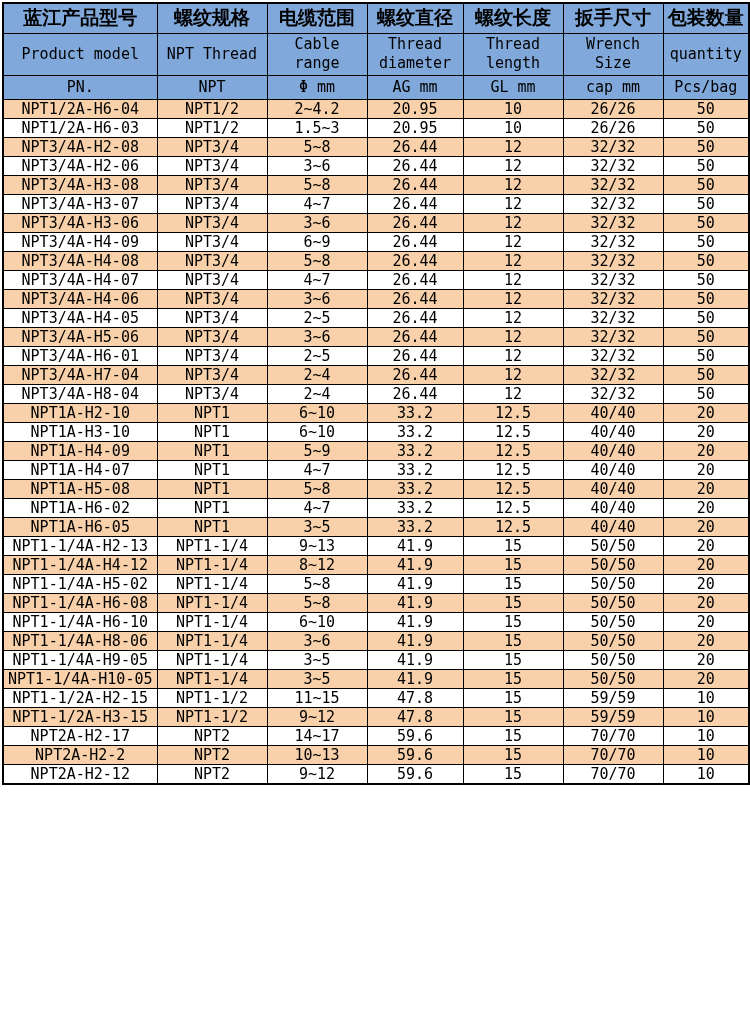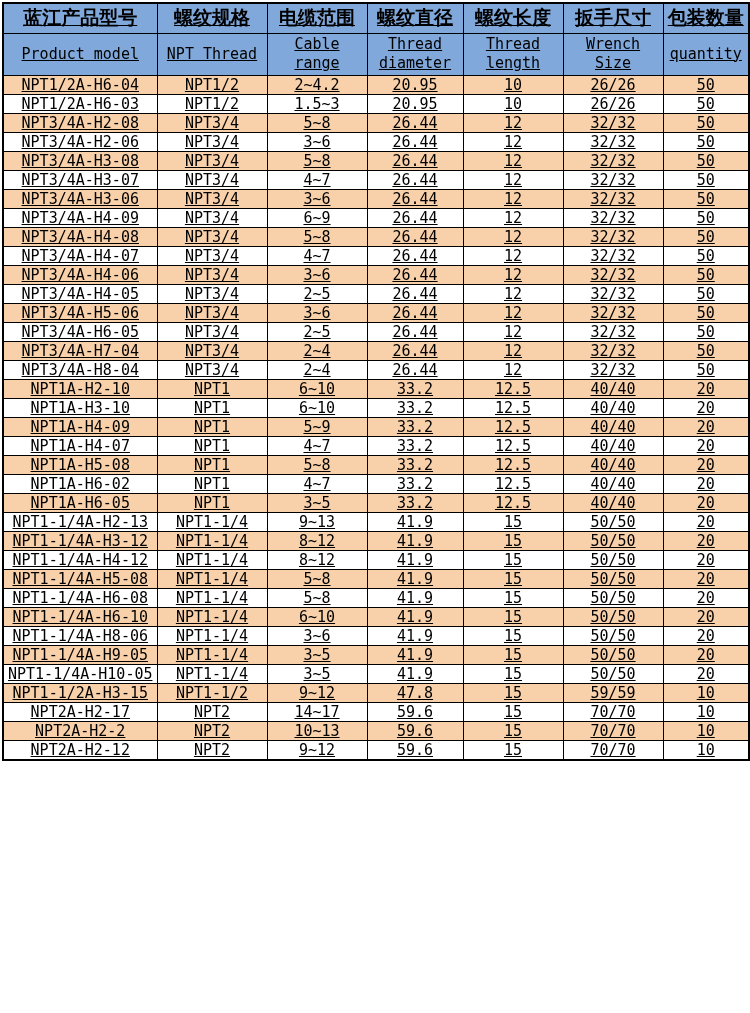--- a/index.html
+++ b/index.html
@@ -14,21 +14,20 @@
     width:750px;
     font-family:"DejaVu Sans Mono","Liberation Mono",monospace;
     color:var(--text);
   }
   table{
     border-collapse:collapse;
     table-layout:fixed;
     width:746px;
     margin:2px;
     border:2px solid var(--border);
-    text-decoration:underline;
   }
   col.c1{width:154px}
   col.c2{width:110px}
   col.c3{width:100px}
   col.c4{width:96px}
   col.c5{width:100px}
   col.c6{width:100px}
   col.c7{width:86px}
   th,td{
     border:1px solid var(--border);
@@ -82,20 +81,29 @@
       <th>NPT Thread</th>
       <th>Cable range</th>
       <th>Thread
 diameter</th>
       <th>Thread
 length</th>
       <th>Wrench
 Size</th>
       <th>quantity</th>
     </tr>
+    <tr class="hr3">
+      <th>PN.</th>
+      <th>NPT</th>
+      <th>Φ mm</th>
+      <th>AG mm</th>
+      <th>GL mm</th>
+      <th>cap mm</th>
+      <th>Pcs/bag</th>
+    </tr>
   </thead>
   <tbody id="table-body">
       <tr>
         <td>NPT1/2A-H6-04</td>
         <td>NPT1/2</td>
         <td>2~4.2</td>
         <td>20.95</td>
         <td>10</td>
         <td>26/26</td>
         <td>50</td>
@@ -202,21 +210,21 @@
       <tr>
         <td>NPT3/4A-H5-06</td>
         <td>NPT3/4</td>
         <td>3~6</td>
         <td>26.44</td>
         <td>12</td>
         <td>32/32</td>
         <td>50</td>
       </tr>
       <tr>
-        <td>NPT3/4A-H6-05</td>
+        <td>NPT3/4A-H6-01</td>
         <td>NPT3/4</td>
         <td>2~5</td>
         <td>26.44</td>
         <td>12</td>
         <td>32/32</td>
         <td>50</td>
       </tr>
       <tr>
         <td>NPT3/4A-H7-04</td>
         <td>NPT3/4</td>
@@ -301,39 +309,30 @@
       <tr>
         <td>NPT1-1/4A-H2-13</td>
         <td>NPT1-1/4</td>
         <td>9~13</td>
         <td>41.9</td>
         <td>15</td>
         <td>50/50</td>
         <td>20</td>
       </tr>
       <tr>
-        <td>NPT1-1/4A-H3-12</td>
+        <td>NPT1-1/4A-H4-12</td>
         <td>NPT1-1/4</td>
         <td>8~12</td>
         <td>41.9</td>
         <td>15</td>
         <td>50/50</td>
         <td>20</td>
       </tr>
       <tr>
-        <td>NPT1-1/4A-H4-12</td>
-        <td>NPT1-1/4</td>
-        <td>8~12</td>
-        <td>41.9</td>
-        <td>15</td>
-        <td>50/50</td>
-        <td>20</td>
-      </tr>
-      <tr>
-        <td>NPT1-1/4A-H5-08</td>
+        <td>NPT1-1/4A-H5-02</td>
         <td>NPT1-1/4</td>
         <td>5~8</td>
         <td>41.9</td>
         <td>15</td>
         <td>50/50</td>
         <td>20</td>
       </tr>
       <tr>
         <td>NPT1-1/4A-H6-08</td>
         <td>NPT1-1/4</td>
@@ -371,20 +370,29 @@
         <td>20</td>
       </tr>
       <tr>
         <td>NPT1-1/4A-H10-05</td>
         <td>NPT1-1/4</td>
         <td>3~5</td>
         <td>41.9</td>
         <td>15</td>
         <td>50/50</td>
         <td>20</td>
+      </tr>
+      <tr>
+        <td>NPT1-1/2A-H2-15</td>
+        <td>NPT1-1/2</td>
+        <td>11~15</td>
+        <td>47.8</td>
+        <td>15</td>
+        <td>59/59</td>
+        <td>10</td>
       </tr>
       <tr>
         <td>NPT1-1/2A-H3-15</td>
         <td>NPT1-1/2</td>
         <td>9~12</td>
         <td>47.8</td>
         <td>15</td>
         <td>59/59</td>
         <td>10</td>
       </tr>

